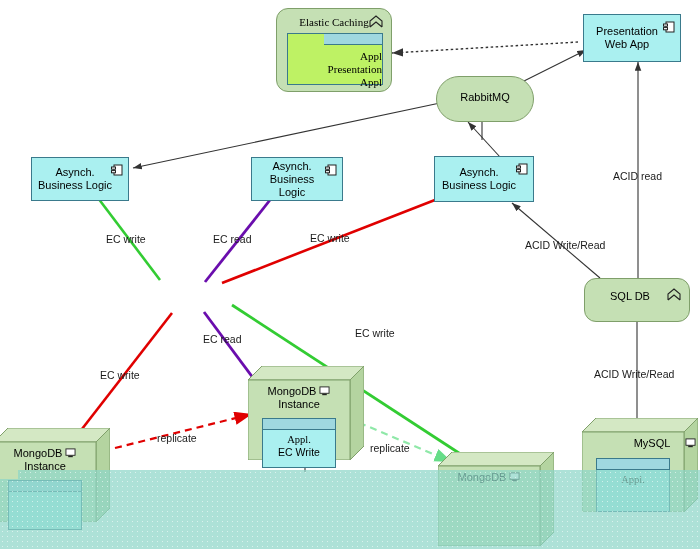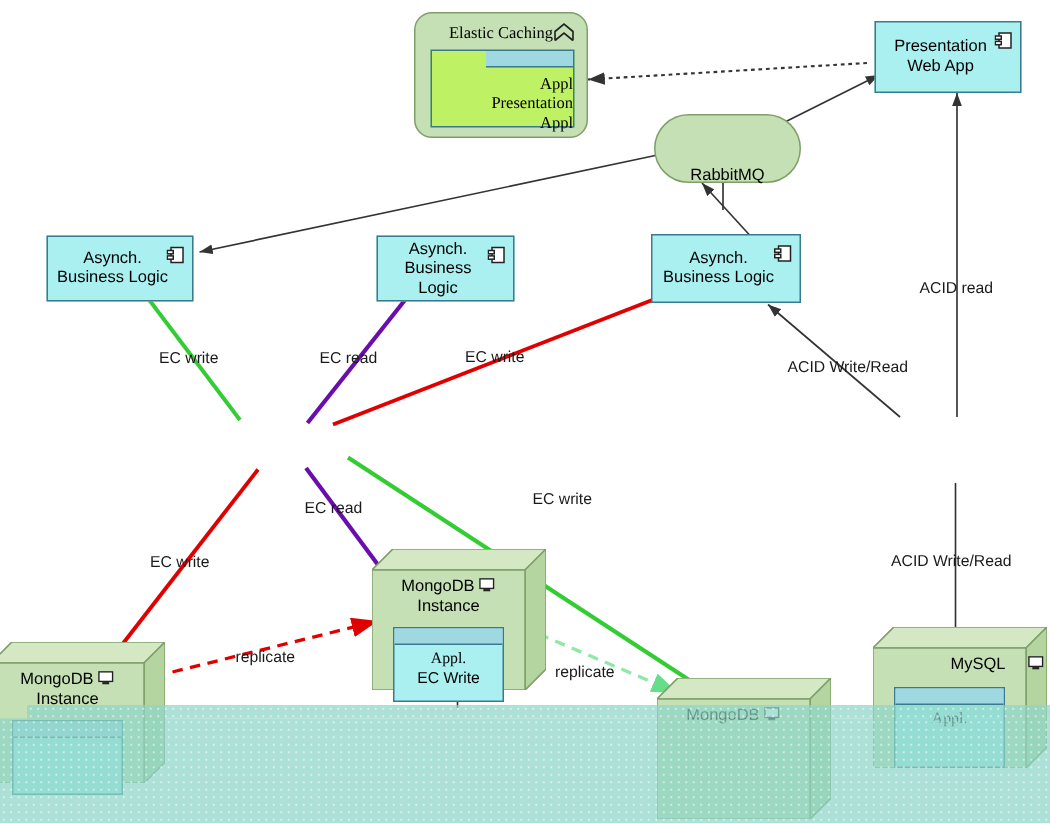--- a/index.html
+++ b/index.html
@@ -218,21 +218,21 @@
       <div>Web App</div>
     </div>
     <svg class="comp-icon" viewBox="0 0 12 12">
       <rect x="3" y="1" width="8" height="10" fill="#fff" stroke="#222" stroke-width="1"></rect>
       <rect x="0.5" y="3" width="4" height="2.2" fill="#fff" stroke="#222" stroke-width="1"></rect>
       <rect x="0.5" y="6.6" width="4" height="2.2" fill="#fff" stroke="#222" stroke-width="1"></rect>
     </svg>
   </div>
 
   <div class="green-node" style="left:436px; top:76px; width:98px; height:46px; border-radius:23px;">
-    <span class="label" style="top:14px;margin-top:20px;">RabbitMQ</span>
+    <span class="label" style="top:14px;">RabbitMQ</span>
   </div>
 
   <div class="comp" style="left:31px; top:157px; width:98px; height:44px;">
     <div class="label">
       <div>Asynch.</div>
       <div>Business Logic</div>
     </div>
     <svg class="comp-icon" viewBox="0 0 12 12">
       <rect x="3" y="1" width="8" height="10" fill="#fff" stroke="#222" stroke-width="1"></rect>
       <rect x="0.5" y="3" width="4" height="2.2" fill="#fff" stroke="#222" stroke-width="1"></rect>
@@ -258,20 +258,26 @@
       <div>Business Logic</div>
     </div>
     <svg class="comp-icon" viewBox="0 0 12 12">
       <rect x="3" y="1" width="8" height="10" fill="#fff" stroke="#222" stroke-width="1"></rect>
       <rect x="0.5" y="3" width="4" height="2.2" fill="#fff" stroke="#222" stroke-width="1"></rect>
       <rect x="0.5" y="6.6" width="4" height="2.2" fill="#fff" stroke="#222" stroke-width="1"></rect>
     </svg>
   </div>
 
 
+  <div class="green-node" style="left:584px; top:278px; width:106px; height:44px;">
+    <span class="label" style="top:11px; padding-right:14px;">SQL DB</span>
+    <svg class="node-icon" style="right:8px; top:9px;" viewBox="0 0 14 14">
+      <path d="M1,12 L1,6 L7,1 L13,6 L13,12 M1,12 L7,7 L13,12" fill="none" stroke="#222" stroke-width="1.1"></path>
+    </svg>
+  </div>
 
   <div class="device" style="left:248px; top:366px; width:116px; height:94px;">
     <svg width="116" height="94" viewBox="0 0 116 94" style="position:absolute; left:0; top:0;">
       <polygon points="0,14 14,0 116,0 116,80 102,94 0,94" fill="#c5e0b4" stroke="#7f9f6a" stroke-width="1"></polygon>
       <polygon points="0,14 14,0 116,0 102,14" fill="#d4e8c4" stroke="#7f9f6a" stroke-width="1"></polygon>
       <polygon points="102,14 116,0 116,80 102,94" fill="#b4d4a0" stroke="#7f9f6a" stroke-width="1"></polygon>
       <rect x="0" y="14" width="102" height="80" fill="#c5e0b4" stroke="#7f9f6a" stroke-width="1"></rect>
     </svg>
     <div class="title" style="width:102px; top:19px;">
       <div style="display:inline-block;">MongoDB</div>
@@ -341,21 +347,21 @@
     <div class="inner-db" style="left:14px; top:40px; width:74px; height:54px;">
       <div class="bar"></div>
       <div class="txt">Appl.</div>
     </div>
   </div>
 
   <span class="edge-label" style="left:106px; top:233px;">EC write</span>
   <span class="edge-label" style="left:213px; top:233px;">EC read</span>
   <span class="edge-label" style="left:310px; top:232px;">EC write</span>
   <span class="edge-label" style="left:525px; top:239px;">ACID Write/Read</span>
-  <span class="edge-label" style="left:613px; top:186px;">ACID read</span>
+  <span class="edge-label" style="left:613px; top:170px;">ACID read</span>
   <span class="edge-label" style="left:100px; top:369px;">EC write</span>
   <span class="edge-label" style="left:203px; top:333px;">EC read</span>
   <span class="edge-label" style="left:355px; top:327px;">EC write</span>
   <span class="edge-label" style="left:594px; top:368px;">ACID Write/Read</span>
   <span class="edge-label" style="left:157px; top:432px;">replicate</span>
   <span class="edge-label" style="left:370px; top:442px;">replicate</span>
 
   <div class="overlay" style="top:470px; height:9px; left:18px; width:682px;"></div>
   <div class="overlay" style="top:479px; height:70px; left:0; width:700px;"></div>
 

